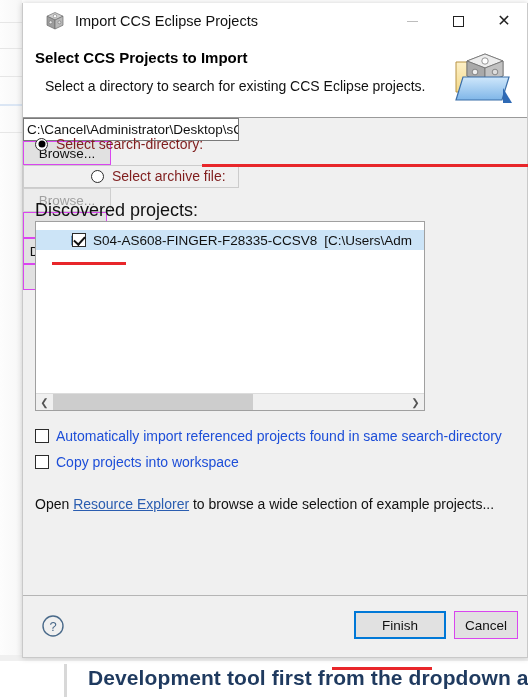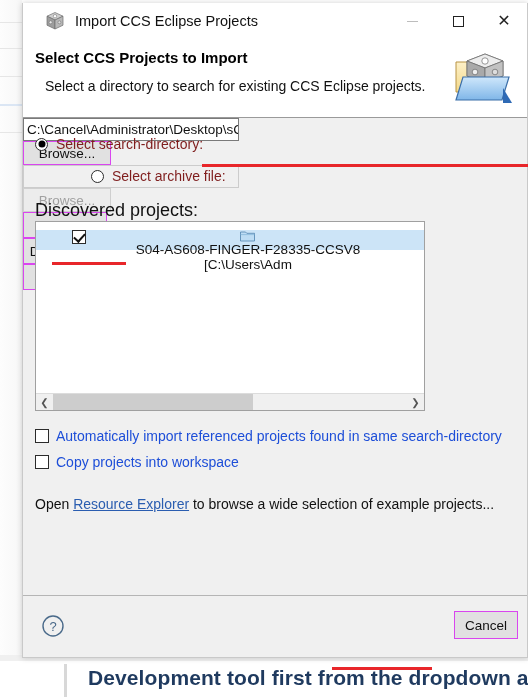--- a/index.html
+++ b/index.html
@@ -239,21 +239,21 @@
     <div class="row" style="left:24px; top:50px;margin-left:44px;">
       <span class="radio"></span>
       <span class="radio-label">Select archive file:</span>
     </div>
     <div class="tinput disabled" style="left:182px; top:45px; width:216px;"></div>
     <div class="btn disabled" style="left:406px; top:45px; width:88px; height:24px;">Browse...</div>
 
     <div class="sectlabel" style="left:12px; top:82px;">Discovered projects:</div>
 
     <div class="listbox" style="left:12px; top:103px; width:390px; height:190px;">
-      <div class="listitem" style="margin-top:8px;flex-direction:column;">
+      <div class="listitem" style="margin-top:8px;">
         <span class="cbox checked" style="position:absolute; left:36px;"></span>
         <span class="folder-icon">
           <svg width="15" height="12" viewBox="0 0 15 12">
             <path d="M0.5,2 L5.5,2 L6.8,3.3 L14.5,3.3 L14.5,11 L0.5,11 Z" fill="#bddcf4" stroke="#5b8cb5" stroke-width=".9"></path>
             <path d="M0.5,4.6 L14.5,4.6" stroke="#7fb1d6" stroke-width=".7"></path>
           </svg>
         </span>
         <span class="item-text">S04-AS608-FINGER-F28335-CCSV8</span>
         <span class="item-text">[C:\Users\Adm</span>
       </div>
@@ -284,19 +284,20 @@
     </div>
   </div>
 
   <div class="footer">
     <div class="help-icon">
       <svg width="24" height="24" viewBox="0 0 24 24">
         <circle cx="12" cy="12" r="10" fill="none" stroke="#4a6a8a" stroke-width="1.4"></circle>
         <text x="12" y="17" font-size="13" fill="#4a6a8a" text-anchor="middle" font-family="Liberation Sans, sans-serif">?</text>
       </svg>
     </div>
+    <div class="btn focus" style="position:absolute; left:331px; top:15px; width:92px; height:28px;">Finish</div>
     <div class="btn" style="position:absolute; left:431px; top:15px; width:64px; height:28px;">Cancel</div>
   </div>
 </div>
 
 <div class="uline" style="left: 202px; top: 164px; width: 326px; background: rgb(232, 38, 42);"></div>
 <div class="uline" style="left: 52px; top: 262px; width: 74px; background: rgb(232, 38, 42);"></div>
 <div class="uline" style="left: 332px; top: 667px; width: 100px; background: rgb(232, 38, 42);"></div>
 
 </body></html>

